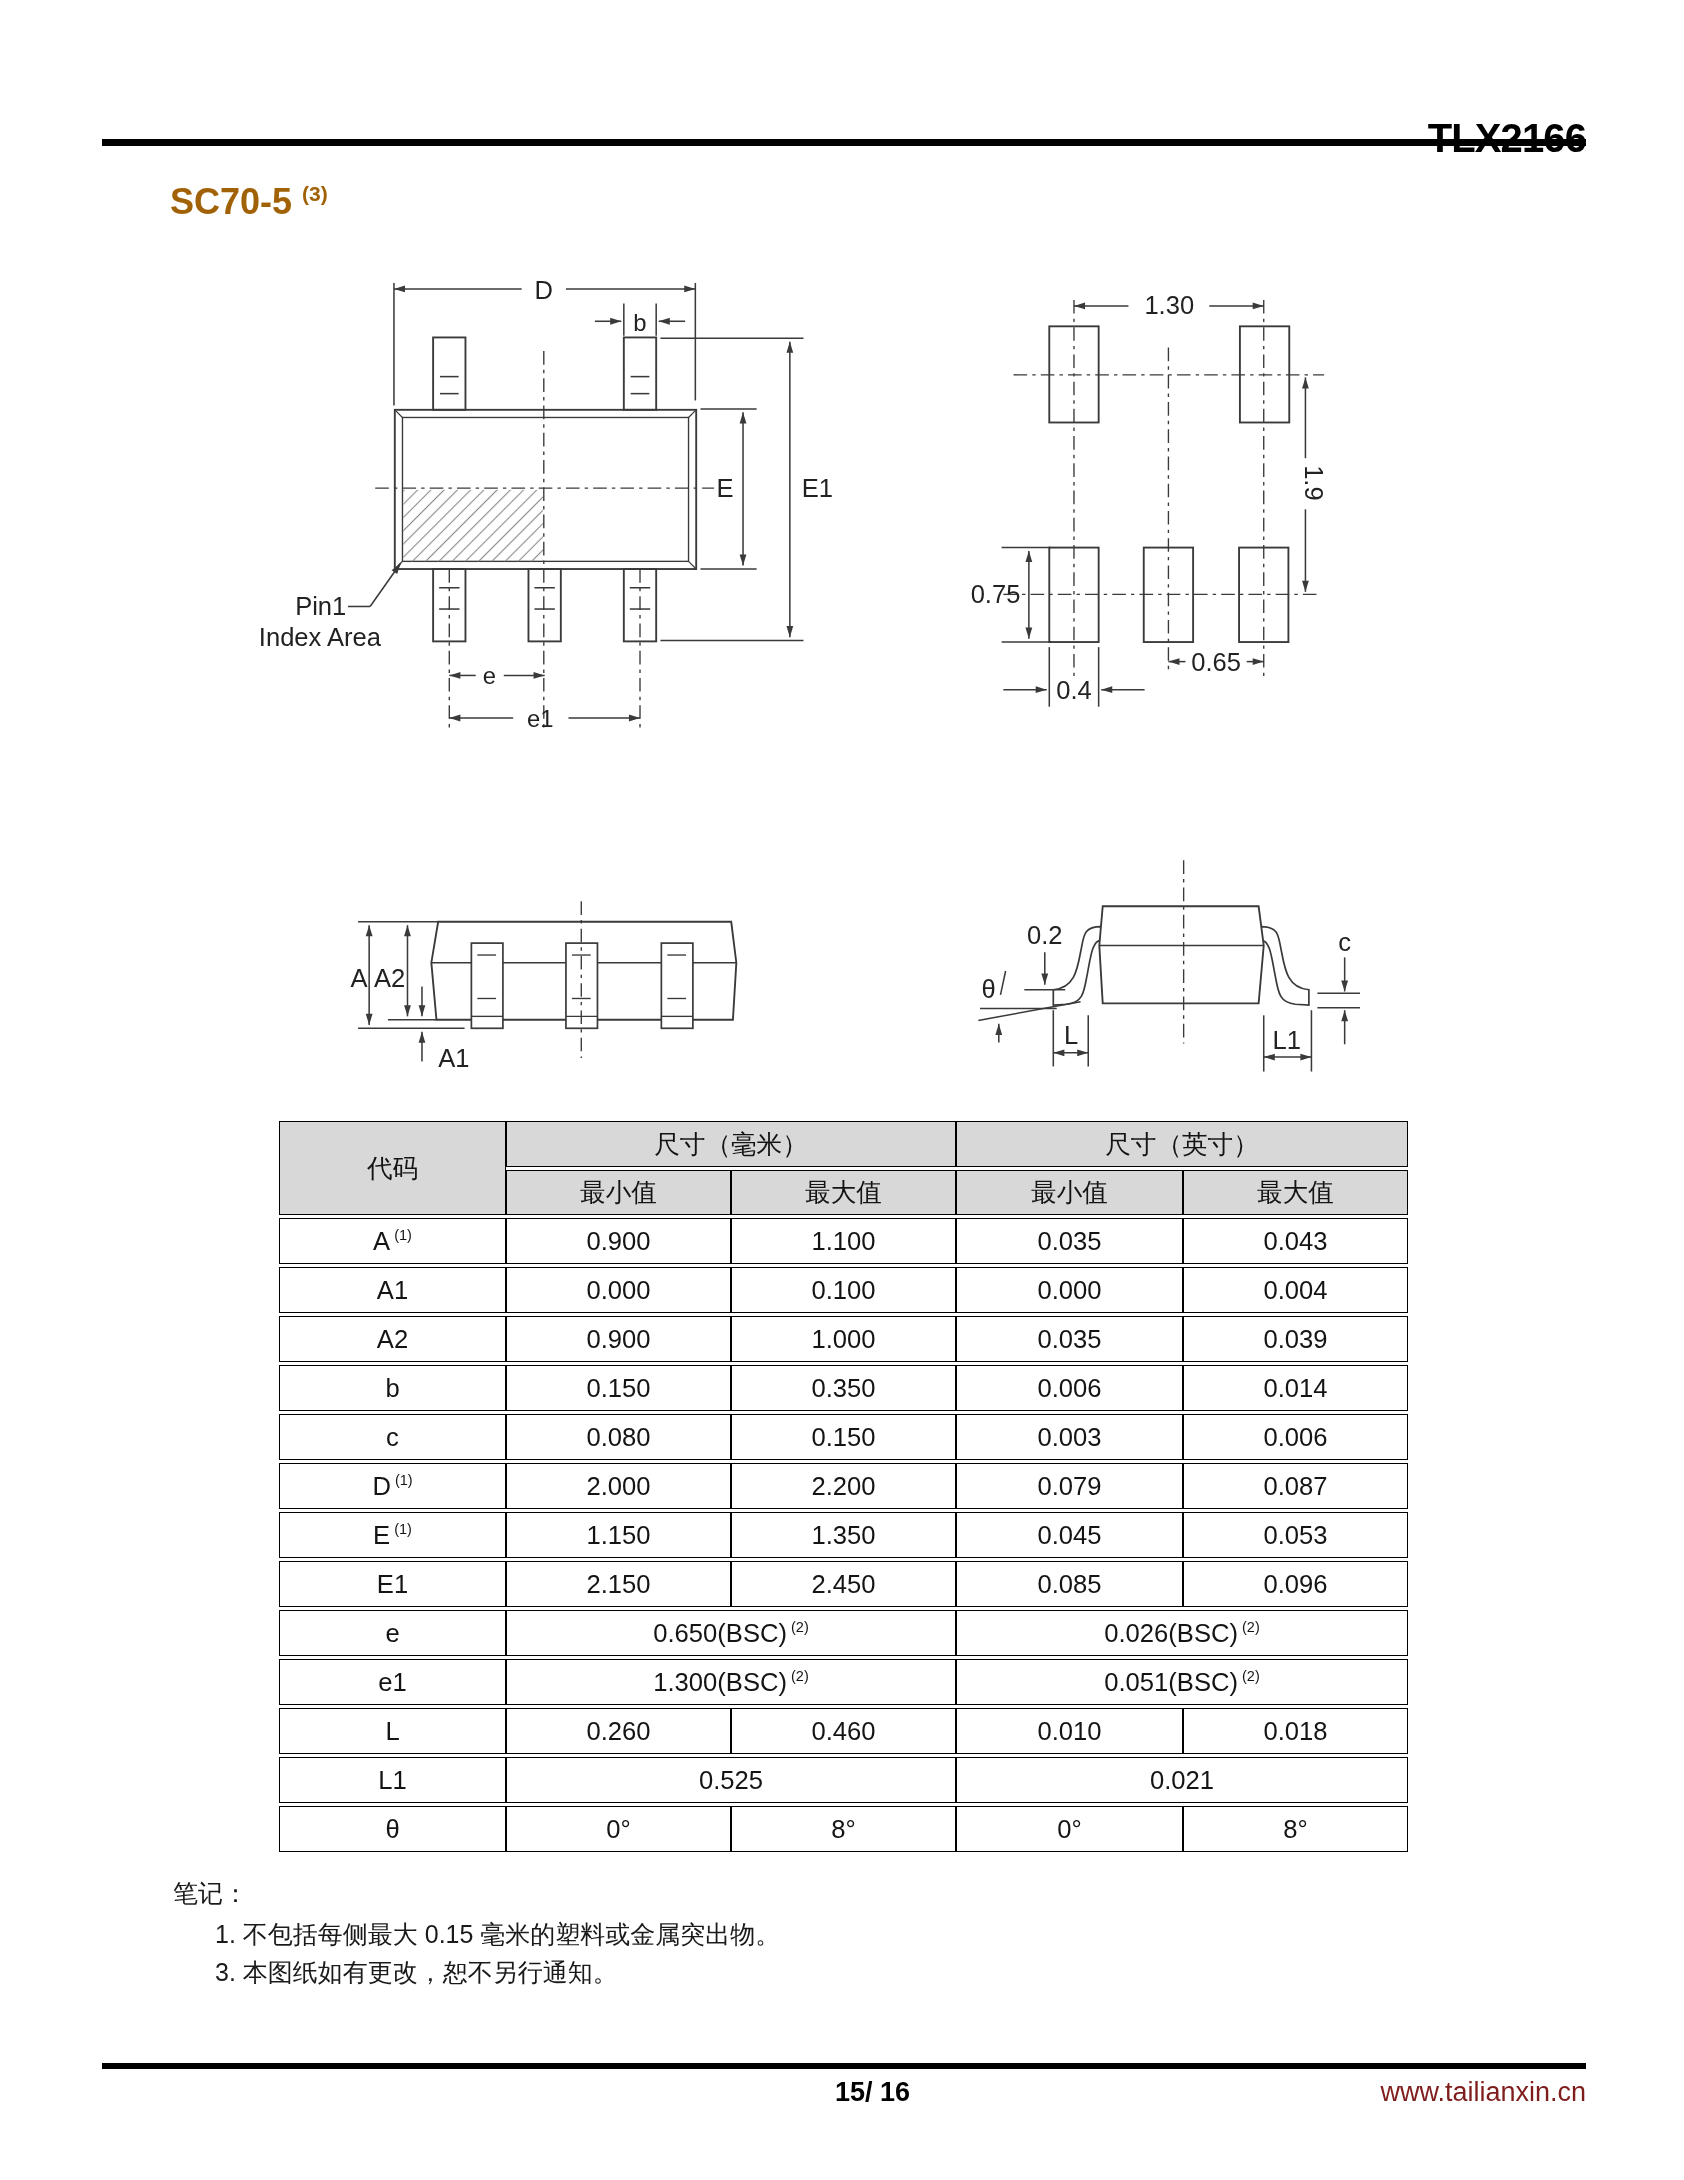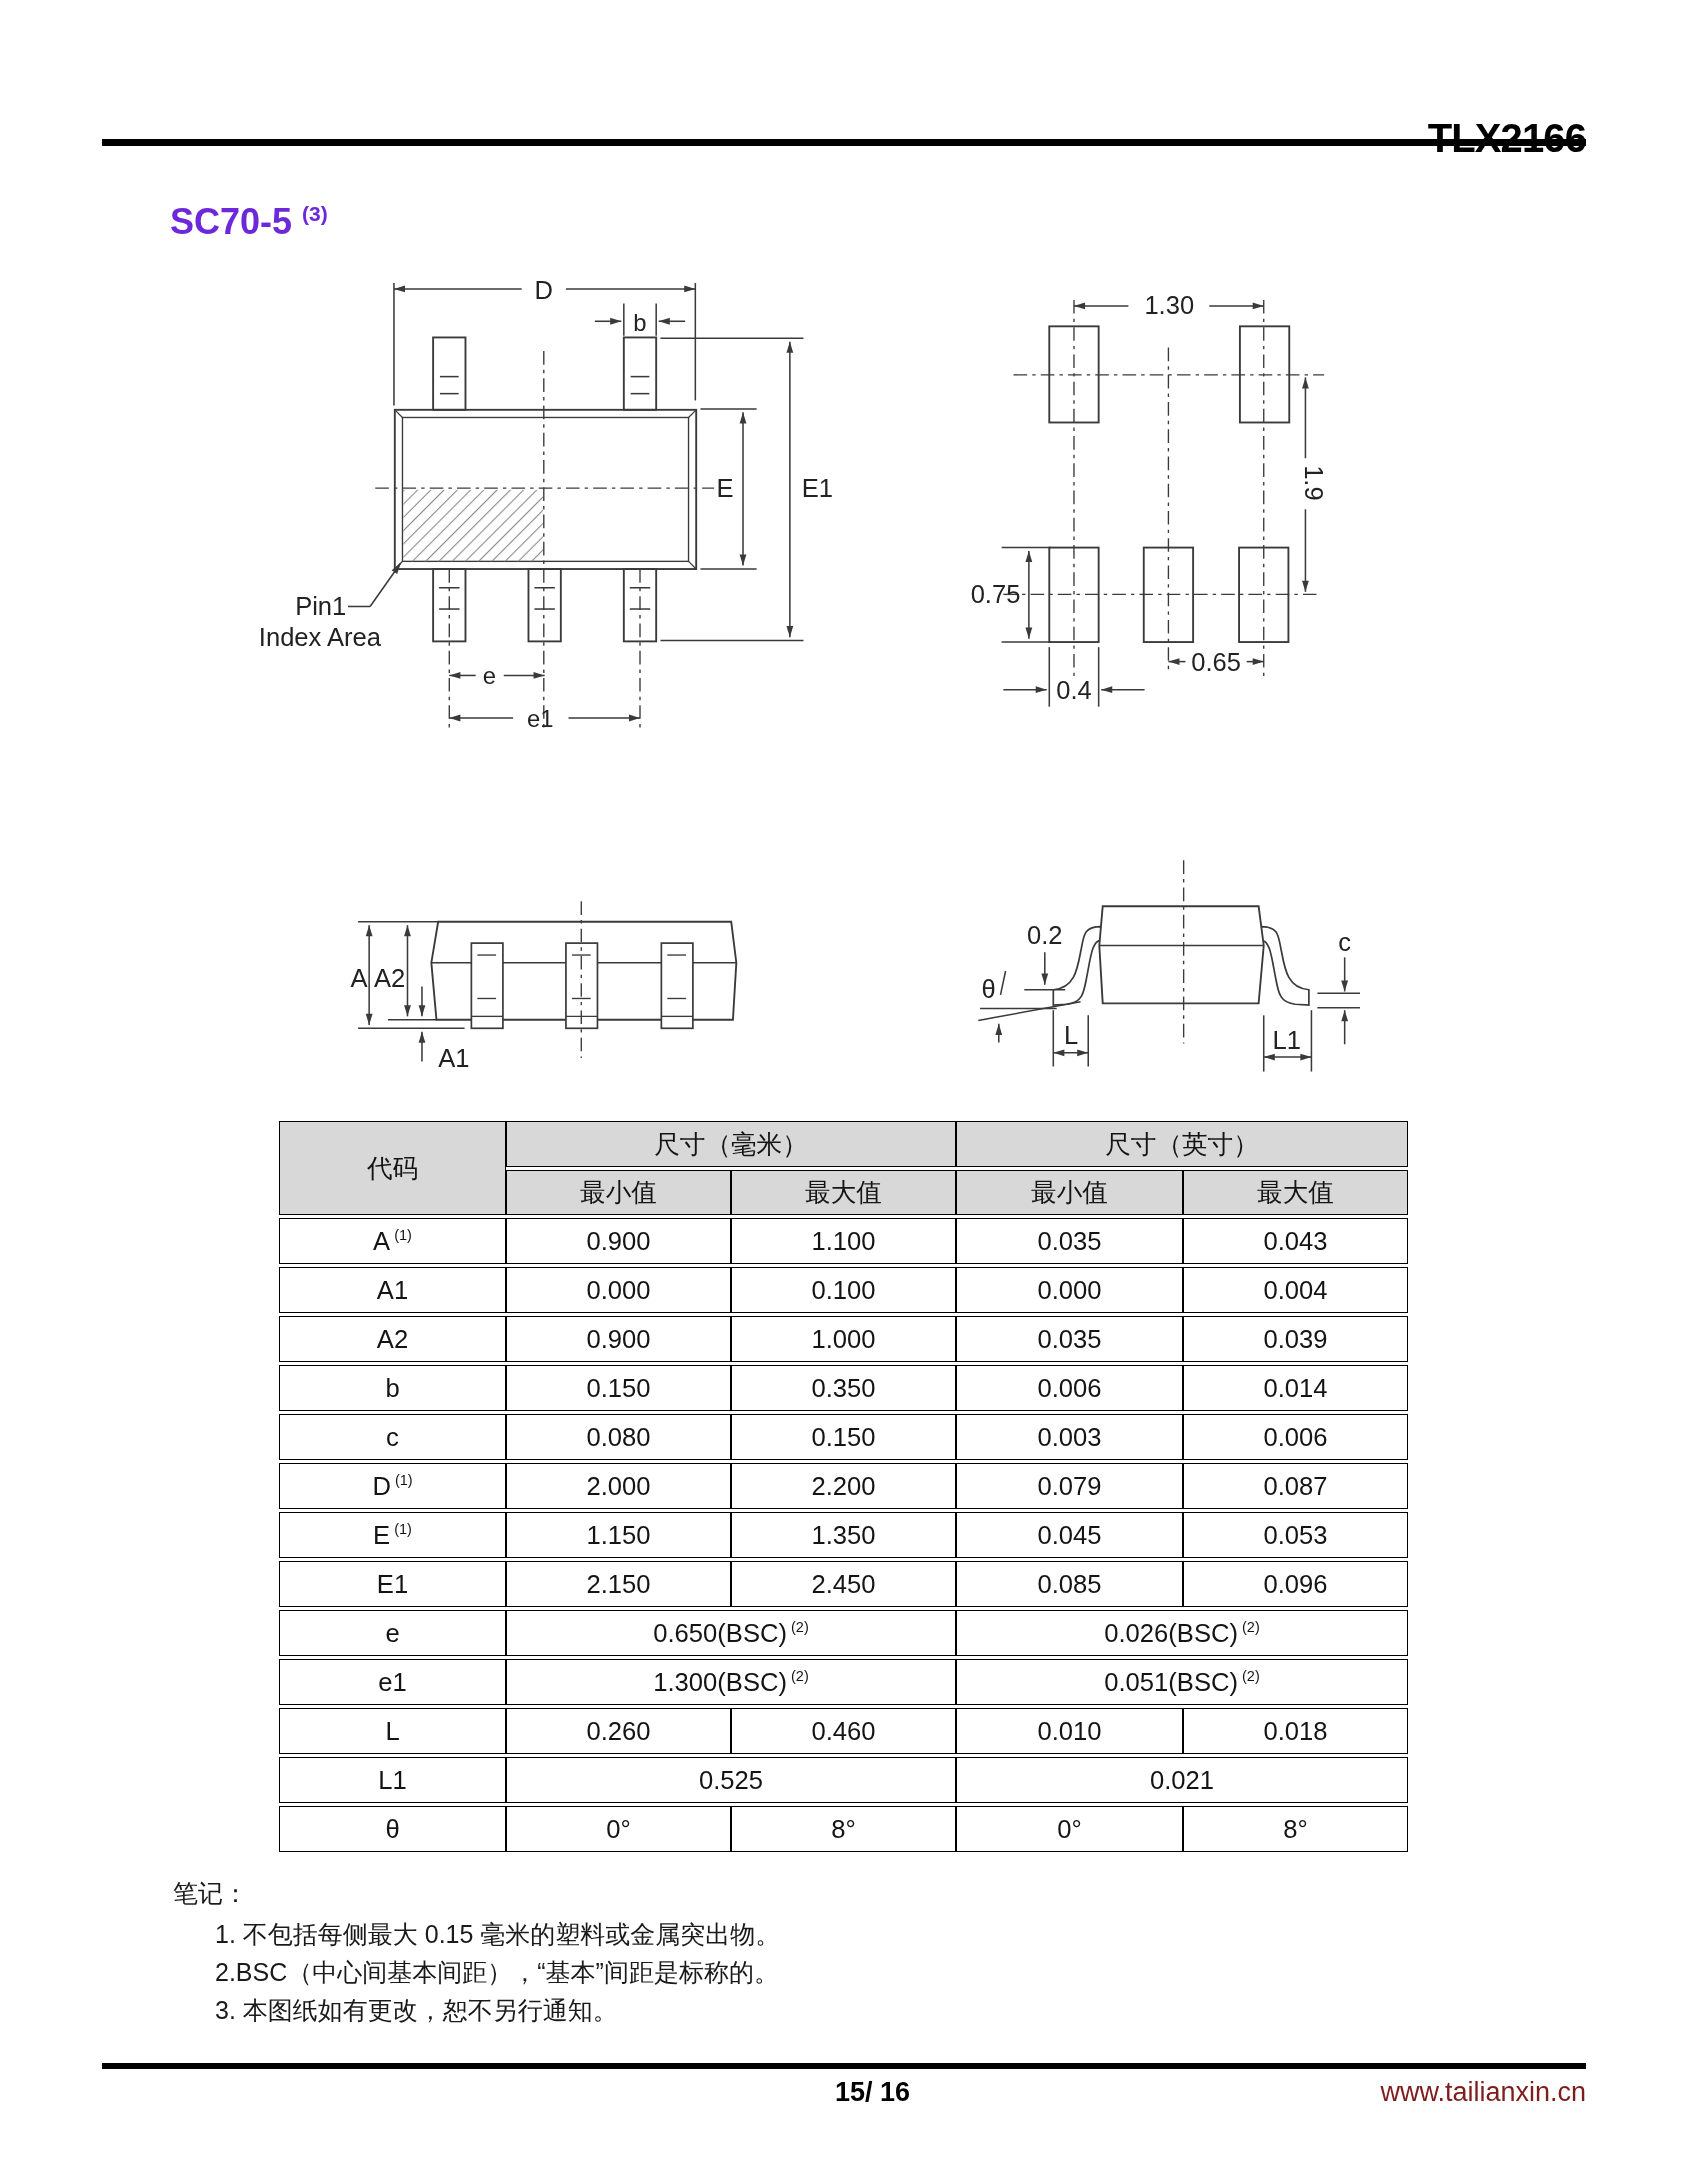--- a/index.html
+++ b/index.html
@@ -3,21 +3,21 @@
 <meta charset="utf-8">
 <style>
   html,body{margin:0;padding:0;background:#e8e8e8;}
   .page{
     position:relative;width:1685px;height:2181px;background:#ffffff;
     font-family:"Liberation Sans", sans-serif;color:#141414;overflow:hidden;
   }
   
   .doc-title{position:absolute;top:83px;right:99px;font-size:40px;font-weight:800;letter-spacing:-0.9px;color:#000;margin-top:33px;}
   .header-rule{position:absolute;top:139px;left:102px;width:1484px;height:6.8px;background:#000;}
-  .section-title{position:absolute;top:181px;left:170px;font-size:36px;font-weight:700;color:#6d28d9;margin-top:20px;}
+  .section-title{position:absolute;top:181px;left:170px;font-size:36px;font-weight:700;color:#a16207;}
   .section-title sup{font-size:21px;font-weight:700;}
   
   svg.dwg{position:absolute;overflow:visible;}
   svg text{font-family:"Liberation Sans", sans-serif;fill:#222;}
   .lp-caption{position:absolute;top:700px;left:829px;width:596px;font-size:25.6px;font-weight:600;color:#111;}
   
   table.dims{
     position:absolute;left:279px;top:1118px;width:1129px;
     border-collapse:separate;border-spacing:0 3.4px;table-layout:fixed;
   }
@@ -402,21 +402,20 @@
           <td>8°</td>
           <td>0°</td>
           <td>8°</td>
         </tr>
       </tbody>
   </table>
 
   <div class="notes-title">笔记：</div>
   <div class="notes-items">
     <div>1. 不包括每侧最大 0.15 毫米的塑料或金属突出物。</div>
-    <div>2.BSC（中心间基本间距），“基本”间距是标称的。</div>
     <div>3. 本图纸如有更改，恕不另行通知。</div>
   </div>
 
   <div class="footer-rule"></div>
   <div class="footer-page">15/ 16</div>
   <div class="footer-site">www.tailianxin.cn</div>
 
 </div>
 
 

